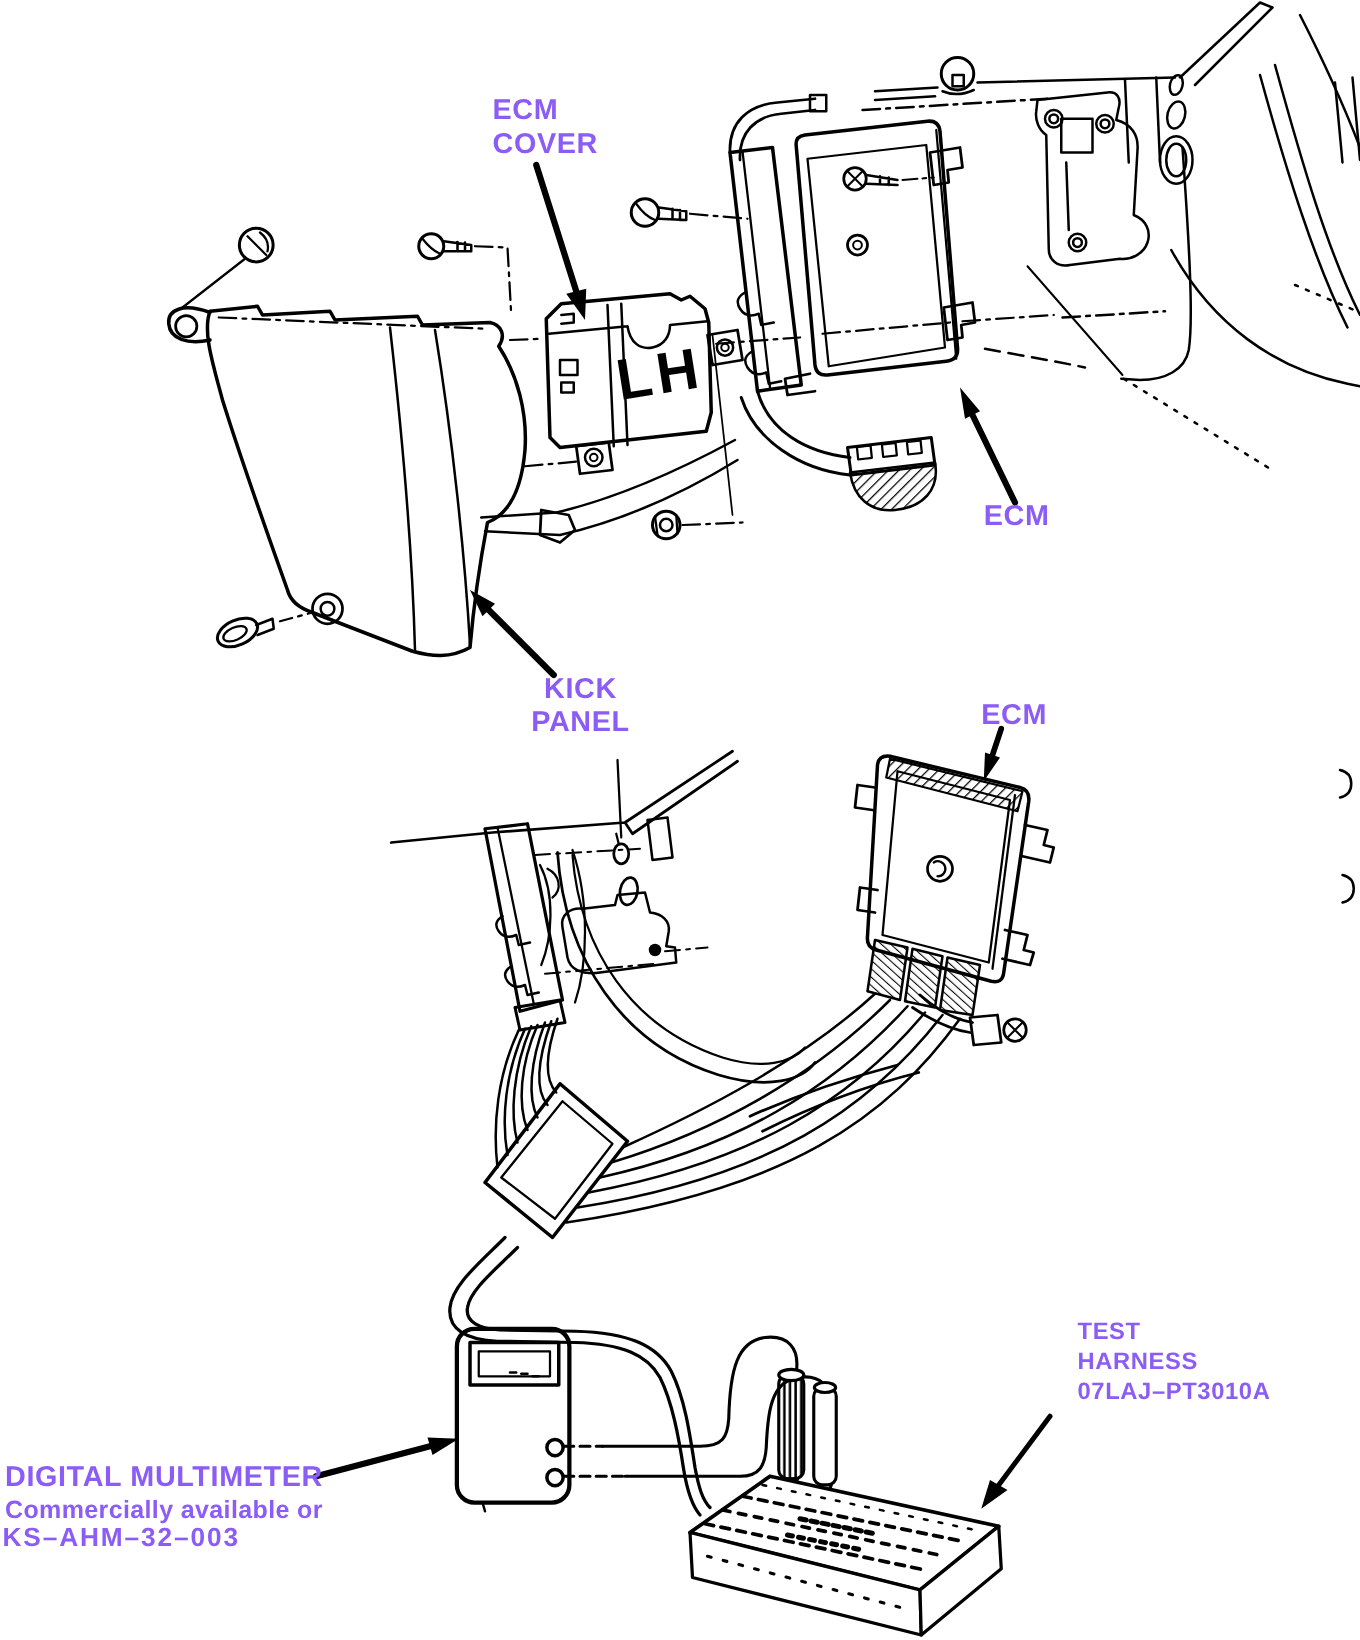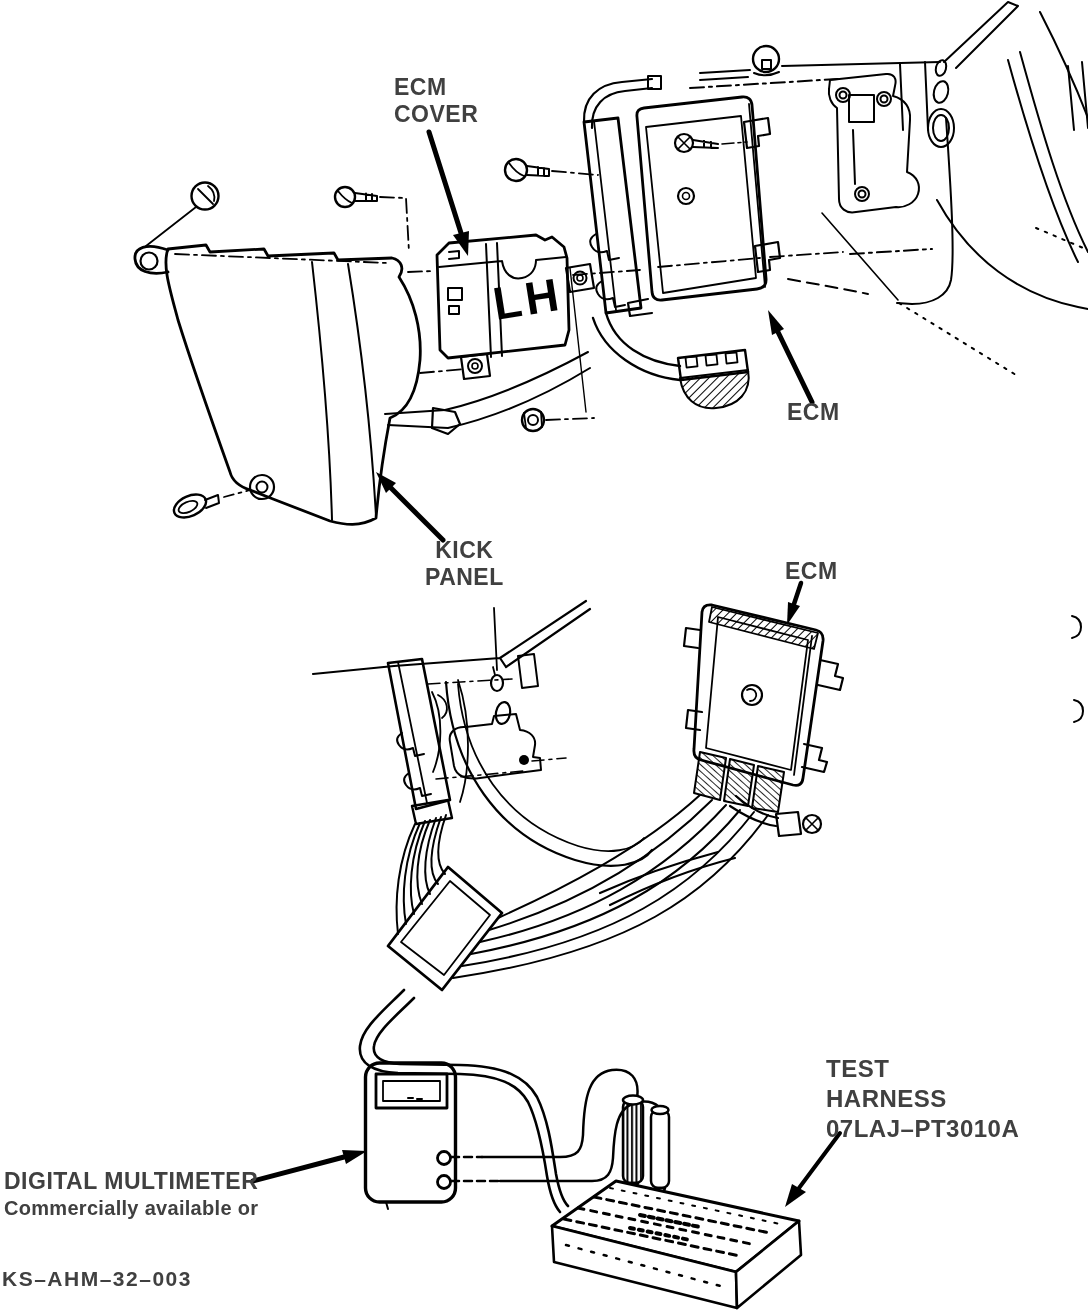--- a/index.html
+++ b/index.html
@@ -2,31 +2,31 @@
 <html><head>
 <meta charset="utf-8">
 <style>
   html,body{margin:0;padding:0;background:#fff;}
   #stage{
     position:relative;width:1088px;height:1312px;background:#ffffff;
     font-family:"Liberation Sans",sans-serif;overflow:hidden;
   }
   #art{position:absolute;left:0;top:0;}
   .lbl{
-    position:absolute;color:#404040;font-weight:bold;white-space:pre-line;
+    position:absolute;color:#8b5cf6;font-weight:bold;white-space:pre-line;
     line-height:1.18;letter-spacing:.5px;font-family:"Liberation Sans",sans-serif;
   }
   #ecm-cover-label{left:394px;top:74px;font-size:23px;}
   #ecm-top-label{left:787px;top:399px;font-size:23px;}
   #kick-panel-label{left:425px;top:537px;font-size:23px;text-align:center;}
   #ecm-bottom-label{left:785px;top:558px;font-size:23px;}
-  #test-harness-label{left:826px;top:1054px;font-size:24px;line-height:1.25;}
+  #test-harness-label{left:862px;top:1054px;font-size:19px;line-height:1.25;}
   #dm-title{left:4px;top:1168px;font-size:23px;}
   #dm-sub1{left:4px;top:1197px;font-size:20px;letter-spacing:.3px;}
-  #dm-sub2{left:2px;top:1219px;font-size:21px;letter-spacing:1.5px;margin-top:48px;}
+  #dm-sub2{left:2px;top:1219px;font-size:21px;letter-spacing:1.5px;}
 </style>
 </head>
 <body>
 
 <div id="stage">
 
 <svg id="art" width="1088" height="1312" viewBox="0 0 1088 1312" stroke="#000" fill="none" stroke-linecap="round" stroke-linejoin="round">
   <defs>
     <pattern id="hatchA" width="6" height="6" patternUnits="userSpaceOnUse" patternTransform="rotate(45)">
       <line x1="0" y1="0" x2="0" y2="6" stroke="#000" stroke-width="2"></line>

